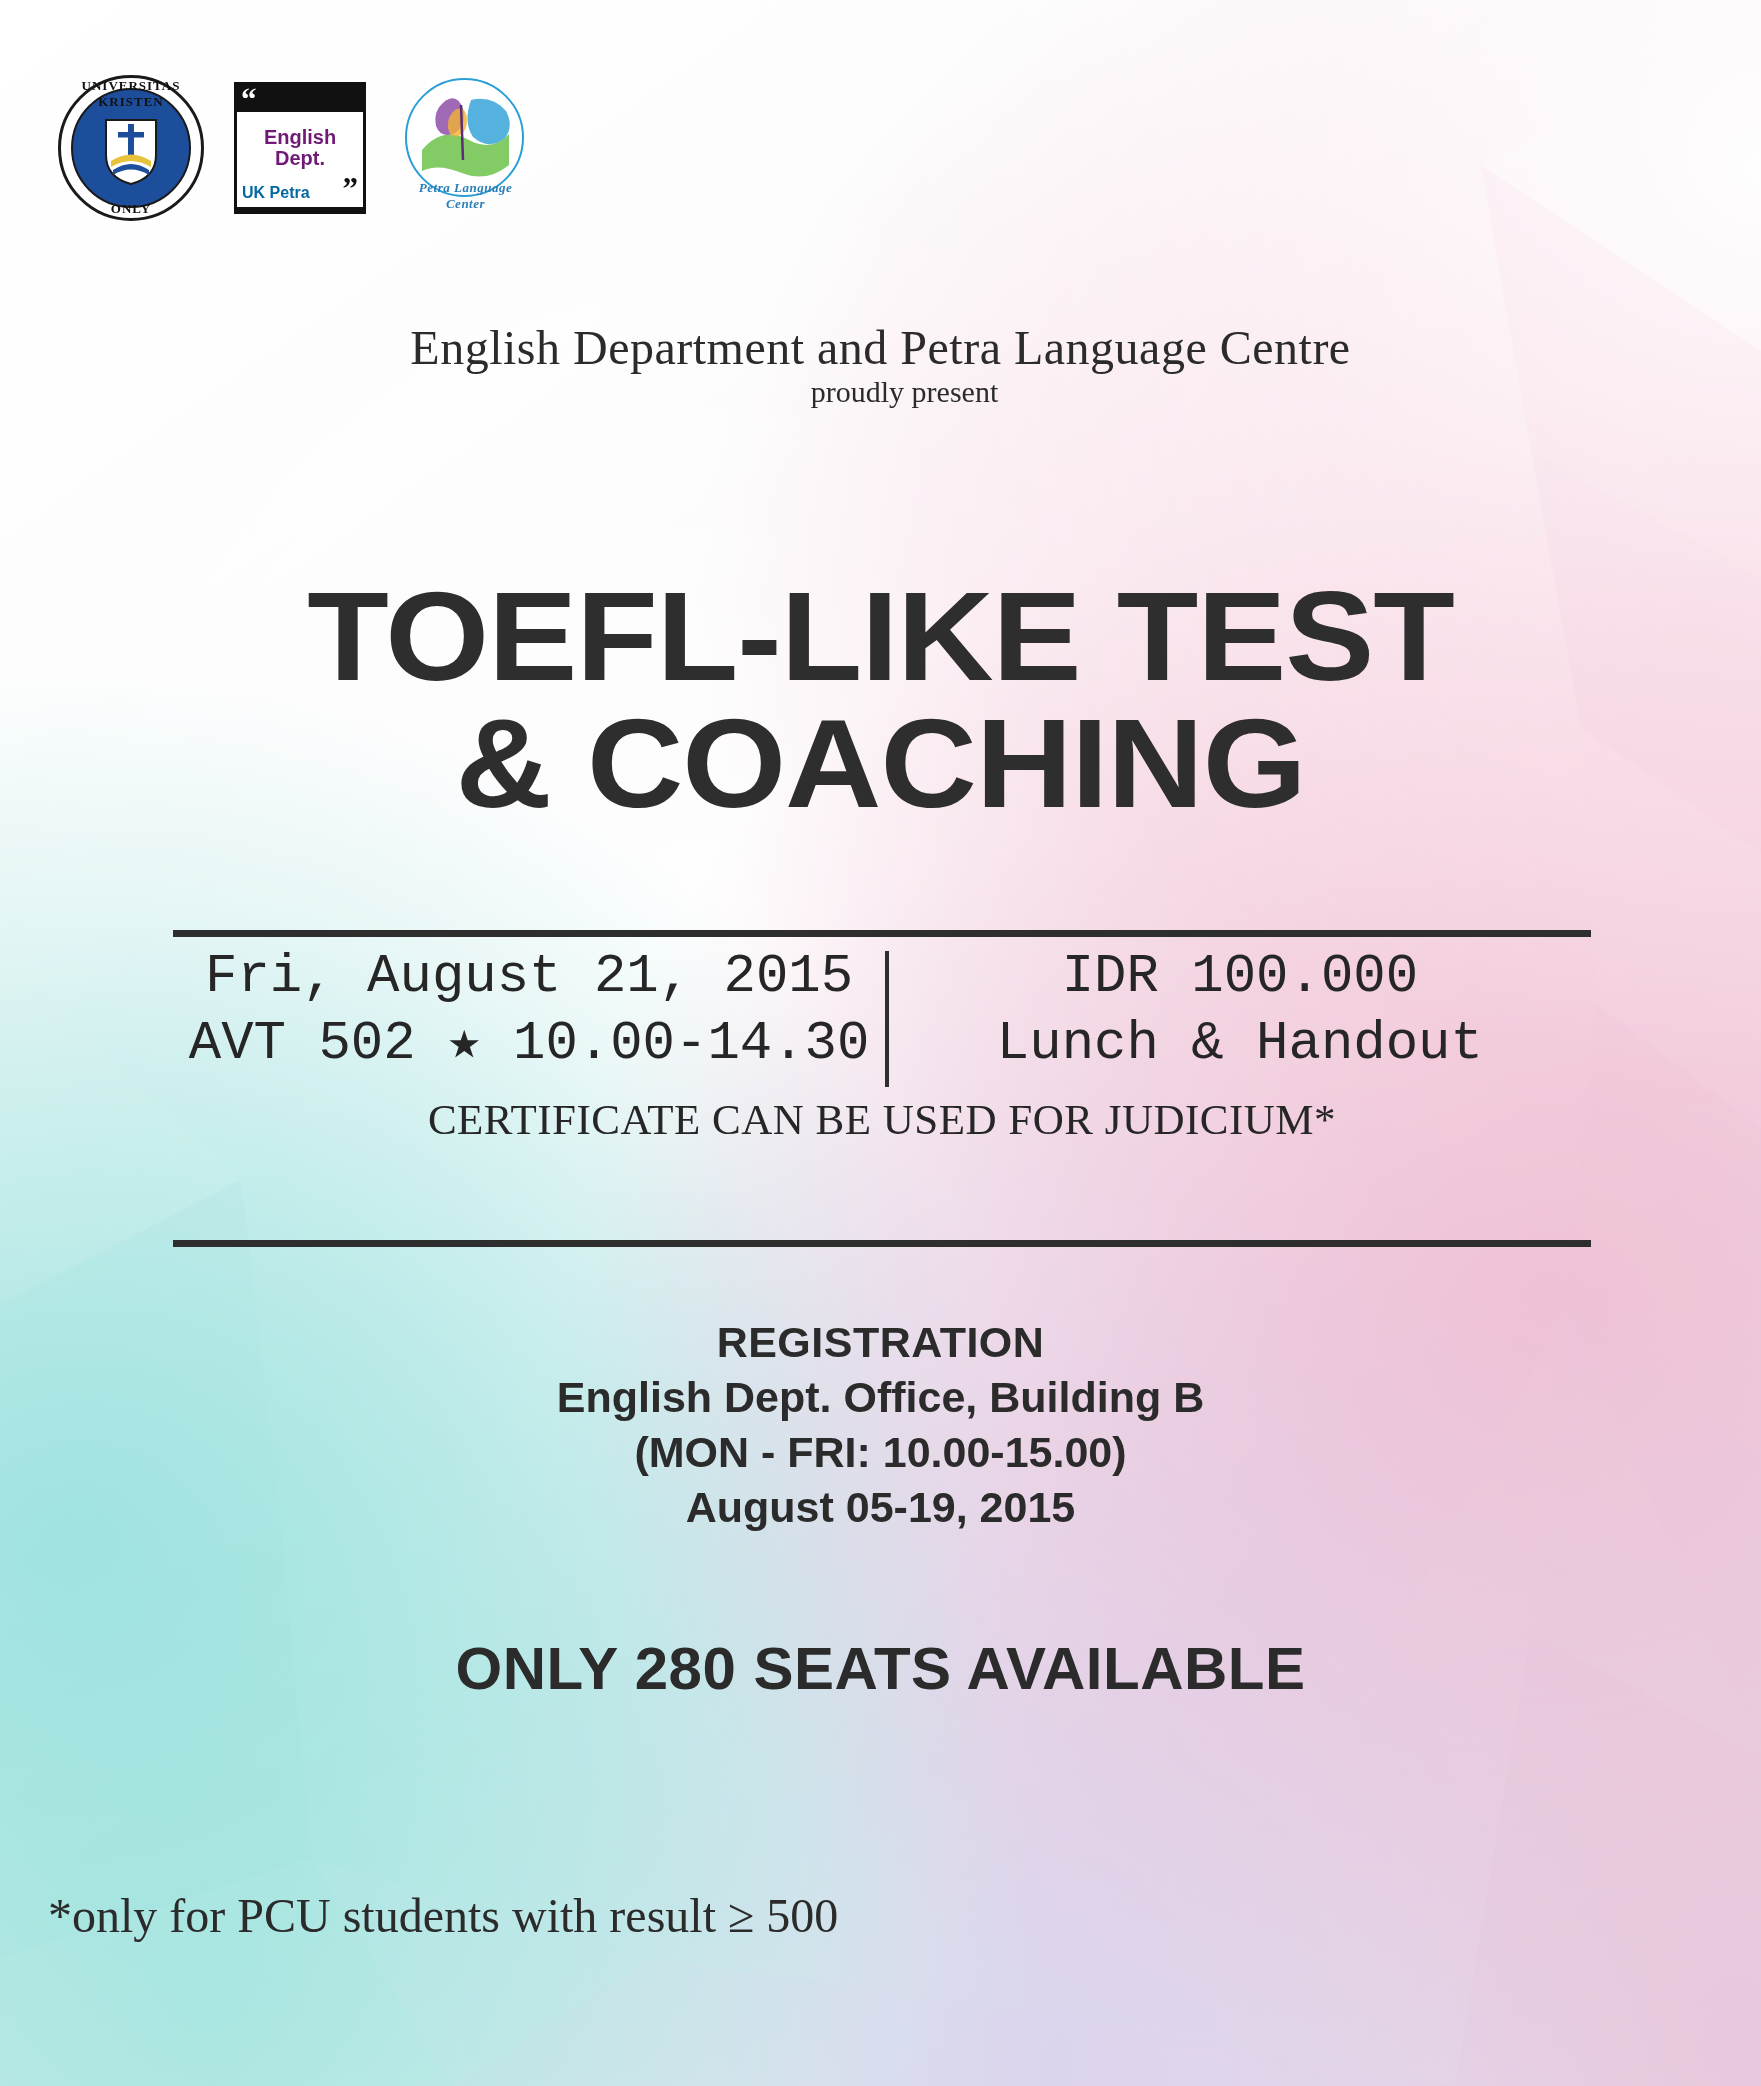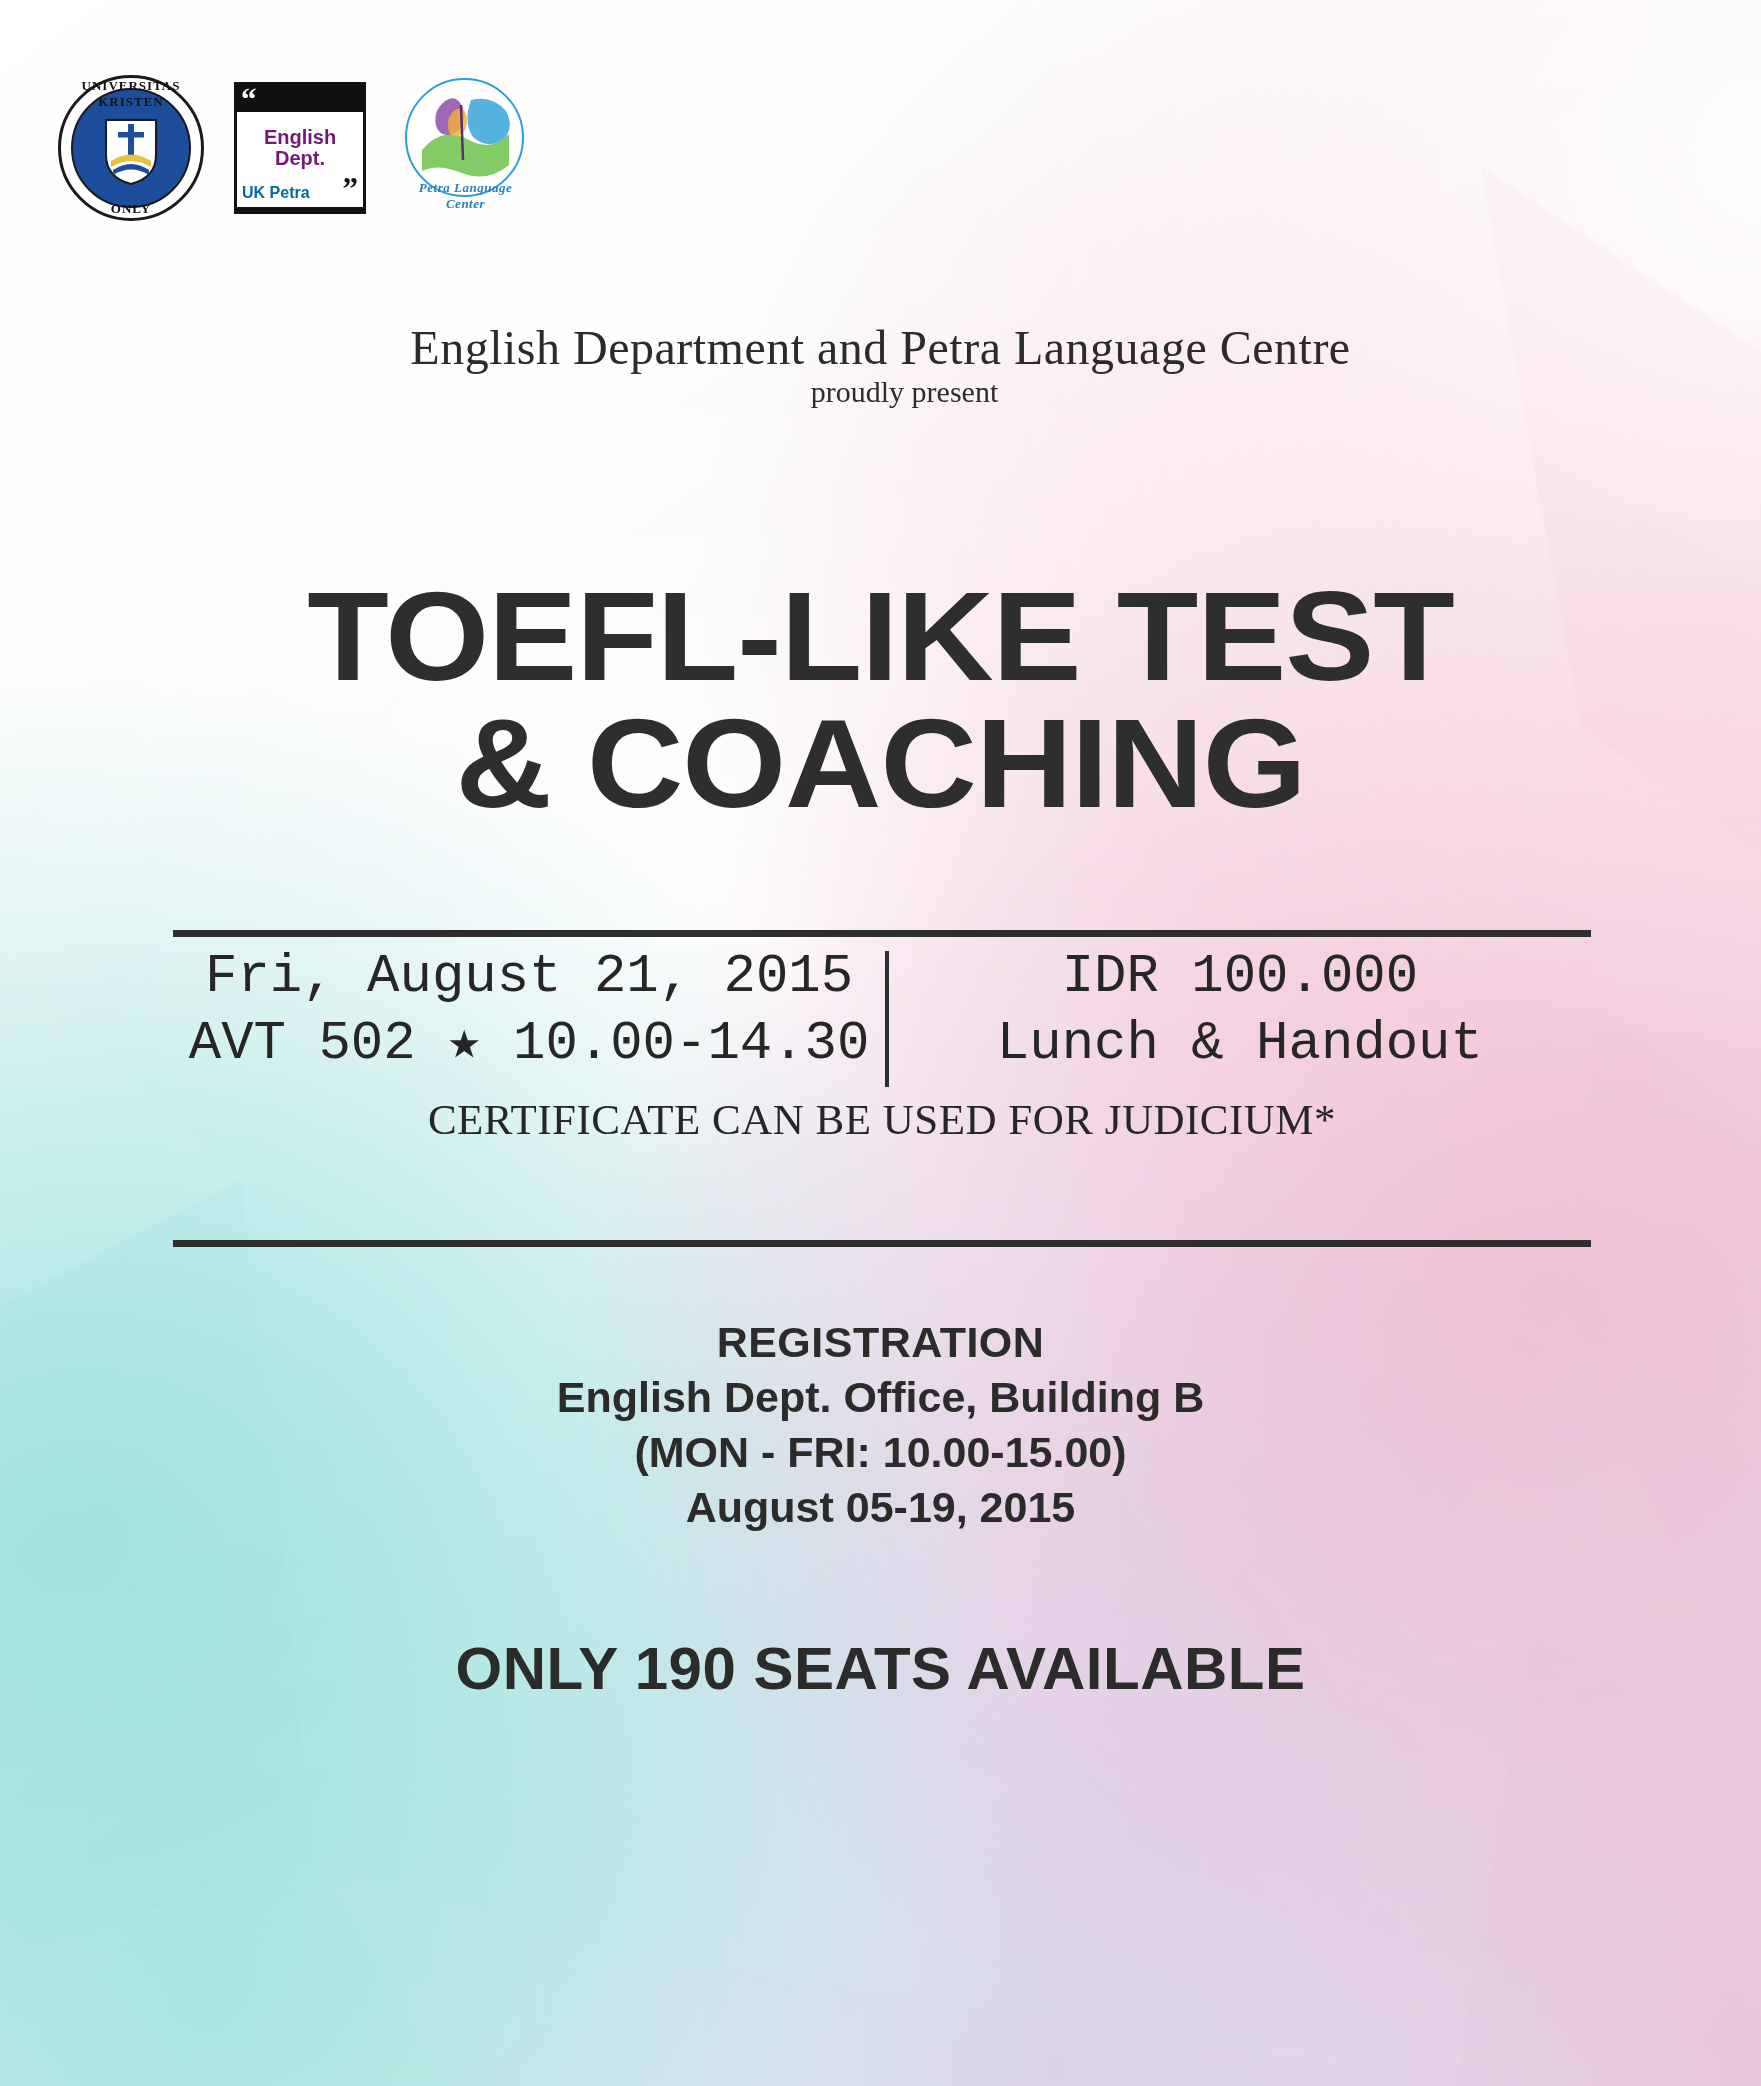--- a/index.html
+++ b/index.html
@@ -374,17 +374,18 @@
 
   <div class="rule bottom"></div>
 
   <div class="registration">
     <div class="r-head">REGISTRATION</div>
     <div class="r-line">English Dept. Office, Building B</div>
     <div class="r-line">(MON - FRI: 10.00-15.00)</div>
     <div class="r-line">August 05-19, 2015</div>
   </div>
 
-  <div class="seats">ONLY 190 SEATS AVAILABLE</div>
-
+  <div class="seats">ONLY 280 SEATS AVAILABLE</div>
+
+  <div class="footnote">*only for PCU students with result ≥ 500</div>
 
 </div>
 
 
 </body></html>

